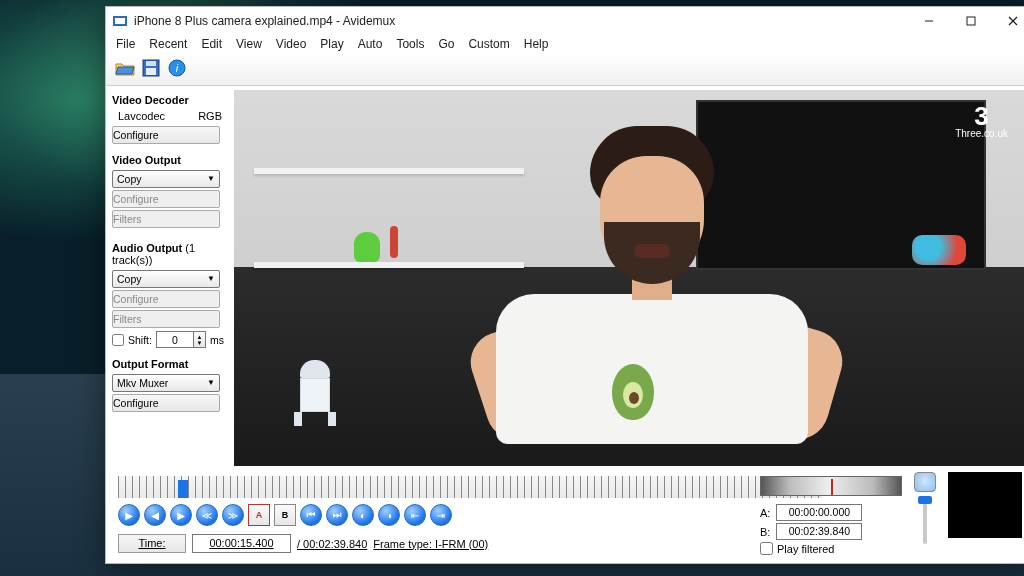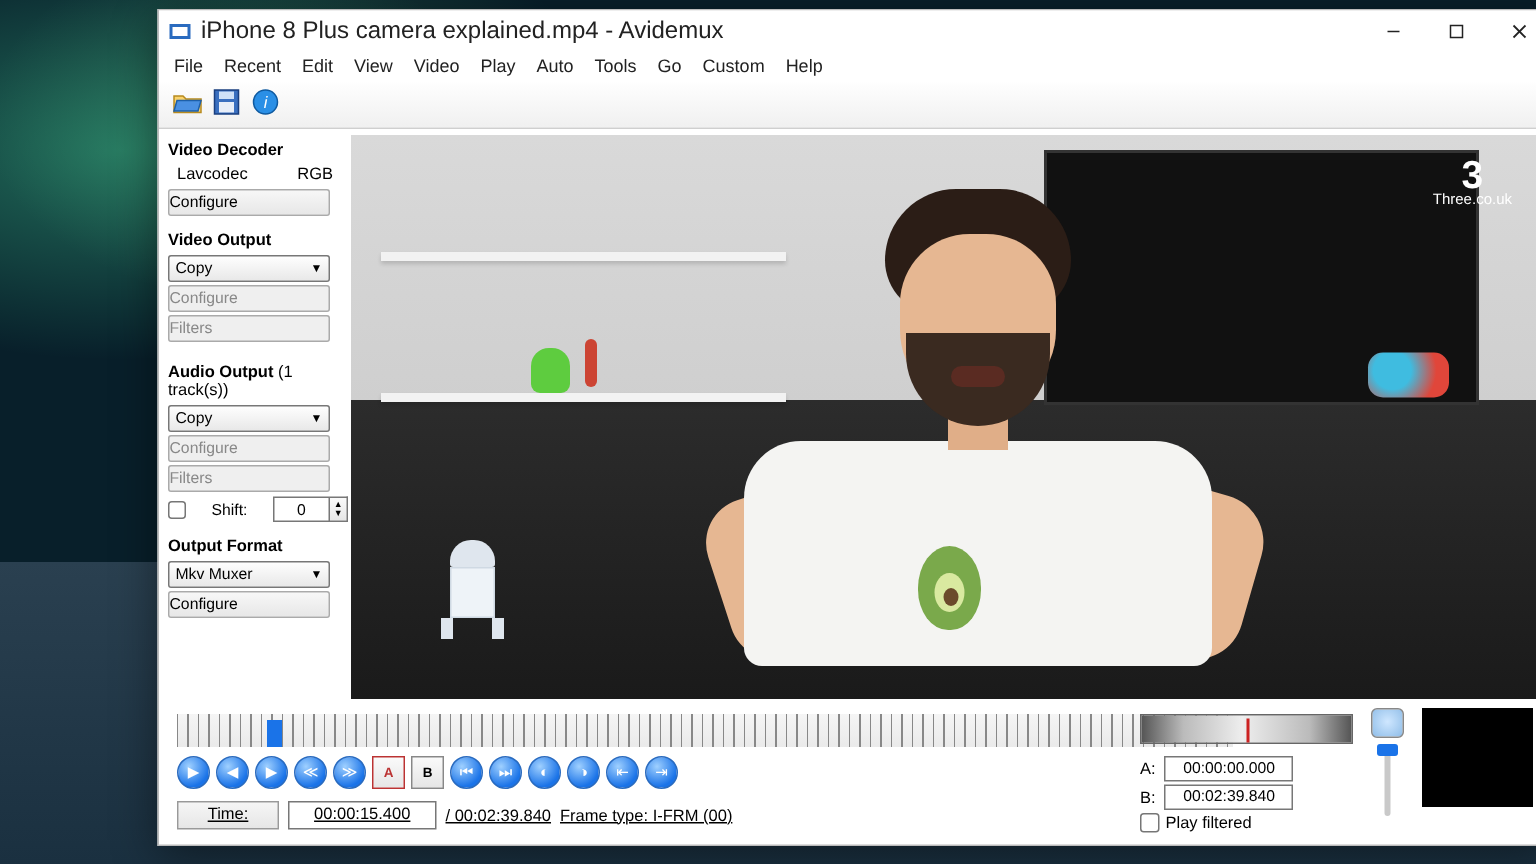--- a/index.html
+++ b/index.html
@@ -16,21 +16,21 @@
       linear-gradient(180deg, #081f2a 65%, #2a4050 65%, #1a3040 100%);
   }
   .window {
     position: absolute; left: 105px; top: 6px; width: 930px; height: 558px;
     background: #fff; border: 1px solid #bbb; box-shadow: 0 6px 28px rgba(0,0,0,0.45);
   }
   .titlebar {
     height: 28px; display: flex; align-items: center; justify-content: space-between;
     padding-left: 6px; background: #fff; border-bottom: 0;
   }
-  .titlebar-left { display: flex; align-items: center; gap: 6px; font-size: 16px; color: #222; }
+  .titlebar-left { display: flex; align-items: center; gap: 6px; font-size: 12px; color: #222; }
   .app-icon { width: 16px; height: 16px; display:inline-block; }
   .win-controls { display: flex; }
   .win-btn { width: 42px; height: 28px; display: flex; align-items: center; justify-content: center; color:#222; }
   .menubar { display:flex; gap:14px; padding:2px 10px 4px 10px; font-size:12px; color:#222; }
   .menubar span { cursor:default; }
   .toolbar { display:flex; gap:4px; padding:2px 8px 6px 8px; border-bottom:1px solid #cfcfcf; background:linear-gradient(#fefefe,#f0f0f0); }
   .tool-ico { width:22px; height:22px; display:flex; align-items:center; justify-content:center; }
   .content { display:flex; height:384px; }
   .sidebar { width:128px; padding:4px 6px 0 6px; font-size:11px; color:#000; }
   .sec-title { font-weight:bold; margin:4px 0 4px 0; font-size:11px; }
@@ -39,21 +39,21 @@
     width:108px; height:18px; font-size:10.5px; line-height:17px;
     background:linear-gradient(#f7f7f7,#e7e7e7); border:1px solid #aaa; border-radius:2px; margin:2px 0;
   }
   .btn.disabled { color:#888; background:#efefef; }
   .combo {
     width:108px; height:18px; font-size:10.5px; line-height:16px; padding:0 4px;
     background:linear-gradient(#fefefe,#e8e8e8); border:1px solid #777; border-radius:2px;
     display:flex; justify-content:space-between; align-items:center; margin:2px 0;
   }
   .combo .arrow { font-size:8px; }
-  .shift-row { display:flex; align-items:center; gap:17px; margin:3px 0; font-size:10.5px; }
+  .shift-row { display:flex; align-items:center; gap:4px; margin:3px 0; font-size:10.5px; }
   .shift-row input[type=checkbox]{ width:12px; height:12px; }
   .spin { width:38px; height:17px; border:1px solid #777; font-size:10.5px; display:flex; align-items:center; justify-content:center; background:#fff; }
   .spin-arrows { width:12px; height:17px; border:1px solid #777; border-left:0; background:linear-gradient(#fafafa,#e6e6e6); display:flex; flex-direction:column; font-size:6px; align-items:center; justify-content:center; }
   .preview {
     flex:1; margin:4px 8px 4px 0; background:#000; position:relative; overflow:hidden;
   }
   .preview-scene { position:absolute; inset:0;
     background:
       linear-gradient(180deg, #d9d9d9 0%, #cfcfcf 47%, #2c2c2c 47%, #1a1a1a 100%);
   }

